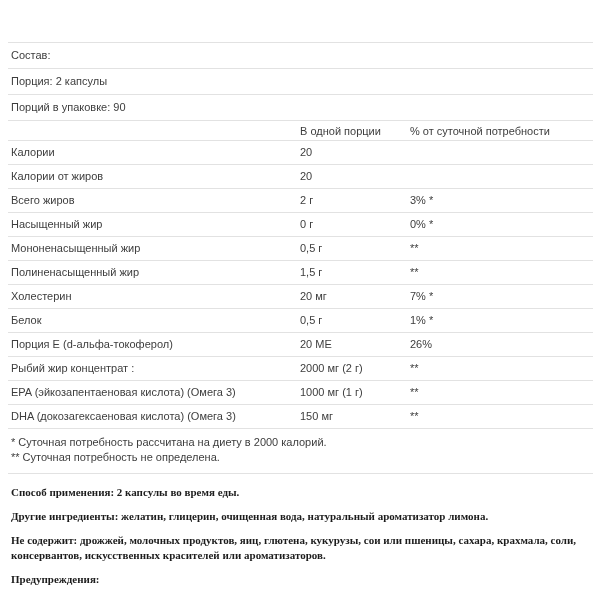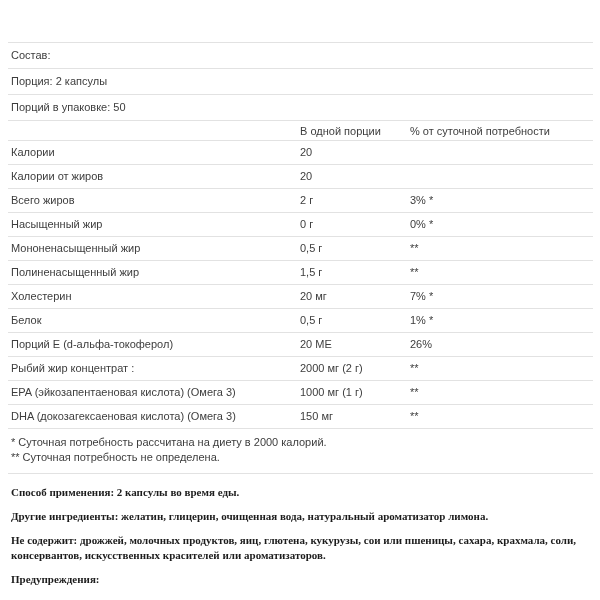--- a/index.html
+++ b/index.html
@@ -63,21 +63,21 @@
 <div class="page">
   <div class="sheet">
 
     <div class="info-row">
       <span>Состав:</span>
     </div>
     <div class="info-row">
       <span>Порция: 2 капсулы</span>
     </div>
     <div class="info-row">
-      <span>Порций в упаковке: 50</span>
+      <span>Порций в упаковке: 90</span>
     </div>
 
     <div class="header-row">
       <span class="col-amount">В одной порции</span>
       <span class="col-dv">% от суточной потребности</span>
     </div>
 
     <div id="rows-container">
       <div class="facts-row">
         <span class="name">Калории</span>
@@ -121,21 +121,21 @@
         <span class="col-dv">7% *</span>
       </div>
 
       <div class="facts-row">
         <span class="name">Белок</span>
         <span class="col-amount">0,5 г</span>
         <span class="col-dv">1% *</span>
       </div>
 
       <div class="facts-row">
-        <span class="name">Порций E (d-альфа-токоферол)</span>
+        <span class="name">Порция E (d-альфа-токоферол)</span>
         <span class="col-amount">20 МЕ</span>
         <span class="col-dv">26%</span>
       </div>
 
       <div class="facts-row">
         <span class="name">Рыбий жир концентрат :</span>
         <span class="col-amount">2000 мг (2 г)</span>
         <span class="col-dv">**</span>
       </div>
 

